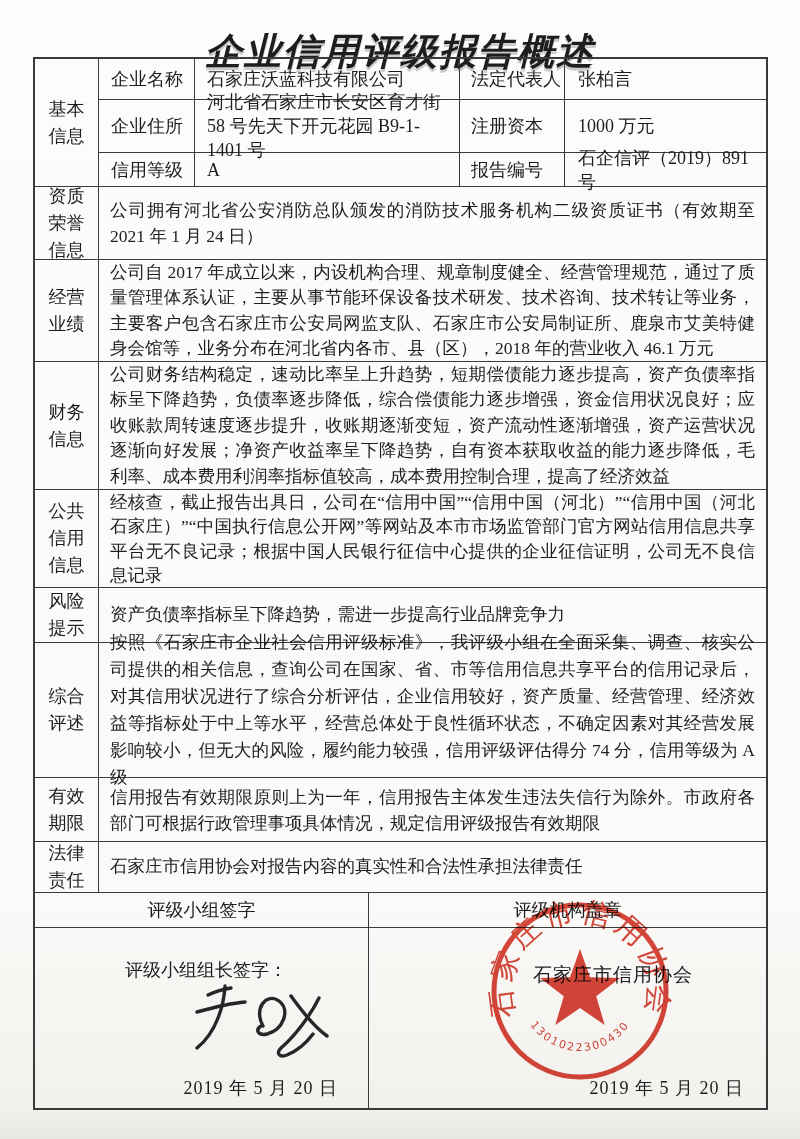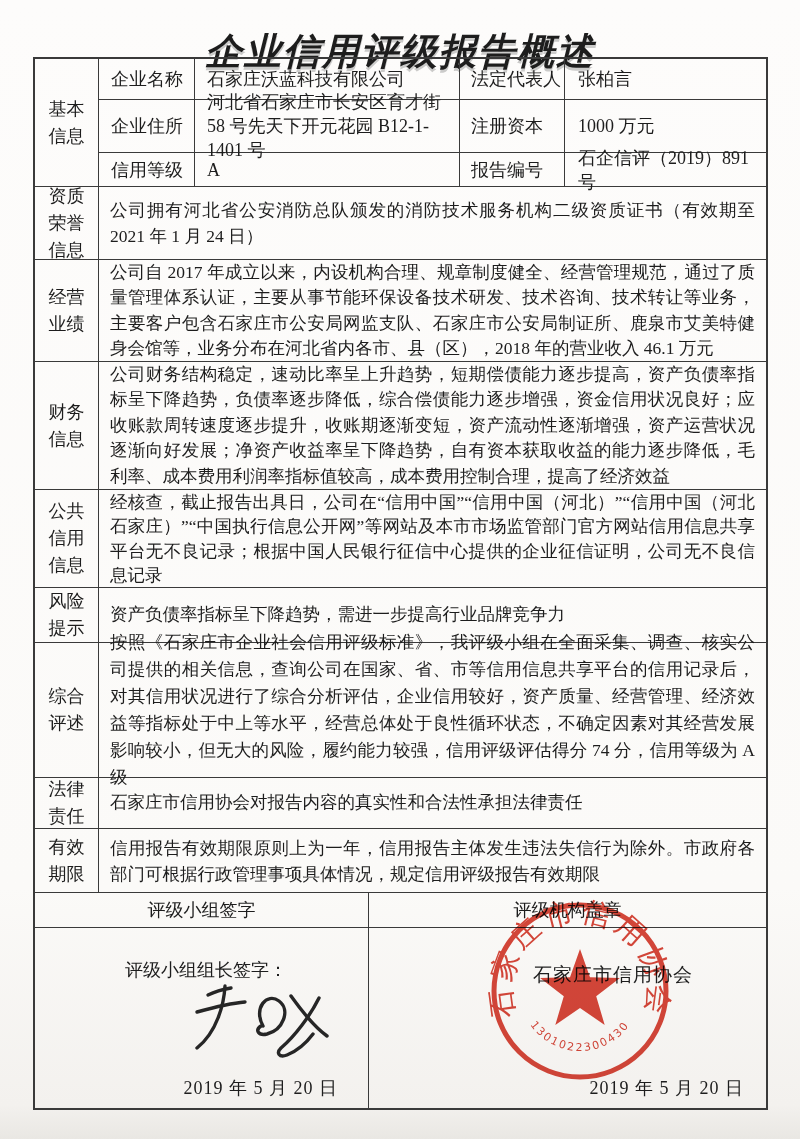--- a/index.html
+++ b/index.html
@@ -65,21 +65,21 @@
       <div class="cell headcol">基本信息</div>
       <div class="subrows">
         <div class="subrow" style="height:42px">
           <div class="cell lbl">企业名称</div>
           <div class="cell val">石家庄沃蓝科技有限公司</div>
           <div class="cell lbl2">法定代表人</div>
           <div class="cell val2">张柏言</div>
         </div>
         <div class="subrow" style="height:53px">
           <div class="cell lbl">企业住所</div>
-          <div class="cell val">河北省石家庄市长安区育才街 58 号先天下开元花园 B12-1-1401 号</div>
+          <div class="cell val">河北省石家庄市长安区育才街 58 号先天下开元花园 B9-1-1401 号</div>
           <div class="cell lbl2">注册资本</div>
           <div class="cell val2">1000 万元</div>
         </div>
         <div class="subrow" style="height:33px">
           <div class="cell lbl">信用等级</div>
           <div class="cell val">A</div>
           <div class="cell lbl2">报告编号</div>
           <div class="cell val2">石企信评（2019）891 号</div>
         </div>
       </div>
@@ -120,31 +120,31 @@
         </div>
     </div>
 
     <div class="row" style="height:135px">
       <div class="cell headcol">综合评述</div>
       <div class="cell textcell lh27">
           <p>按照《石家庄市企业社会信用评级标准》，我评级小组在全面采集、调查、核实公司提供的相关信息，查询公司在国家、省、市等信用信息共享平台的信用记录后，对其信用状况进行了综合分析评估，企业信用较好，资产质量、经营管理、经济效益等指标处于中上等水平，经营总体处于良性循环状态，不确定因素对其经营发展影响较小，但无大的风险，履约能力较强，信用评级评估得分 74 分，信用等级为 A 级</p>
         </div>
     </div>
 
+    <div class="row" style="height:64px">
+      <div class="cell headcol">有效期限</div>
+      <div class="cell textcell lh26">
+          <p>信用报告有效期限原则上为一年，信用报告主体发生违法失信行为除外。市政府各部门可根据行政管理事项具体情况，规定信用评级报告有效期限</p>
+        </div>
+    </div>
+
     <div class="row" style="height:51px">
       <div class="cell headcol">法律责任</div>
       <div class="cell textcell">
           <p>石家庄市信用协会对报告内容的真实性和合法性承担法律责任</p>
-        </div>
-    </div>
-
-    <div class="row" style="height:64px">
-      <div class="cell headcol">有效期限</div>
-      <div class="cell textcell lh26">
-          <p>信用报告有效期限原则上为一年，信用报告主体发生违法失信行为除外。市政府各部门可根据行政管理事项具体情况，规定信用评级报告有效期限</p>
         </div>
     </div>
 
     <div class="row" style="height:35px">
       <div class="cell sigheadL">评级小组签字</div>
       <div class="cell sigheadR">评级机构盖章</div>
     </div>
 
     <div class="row" style="height:182px">
       <div class="cell sigbodyL">

